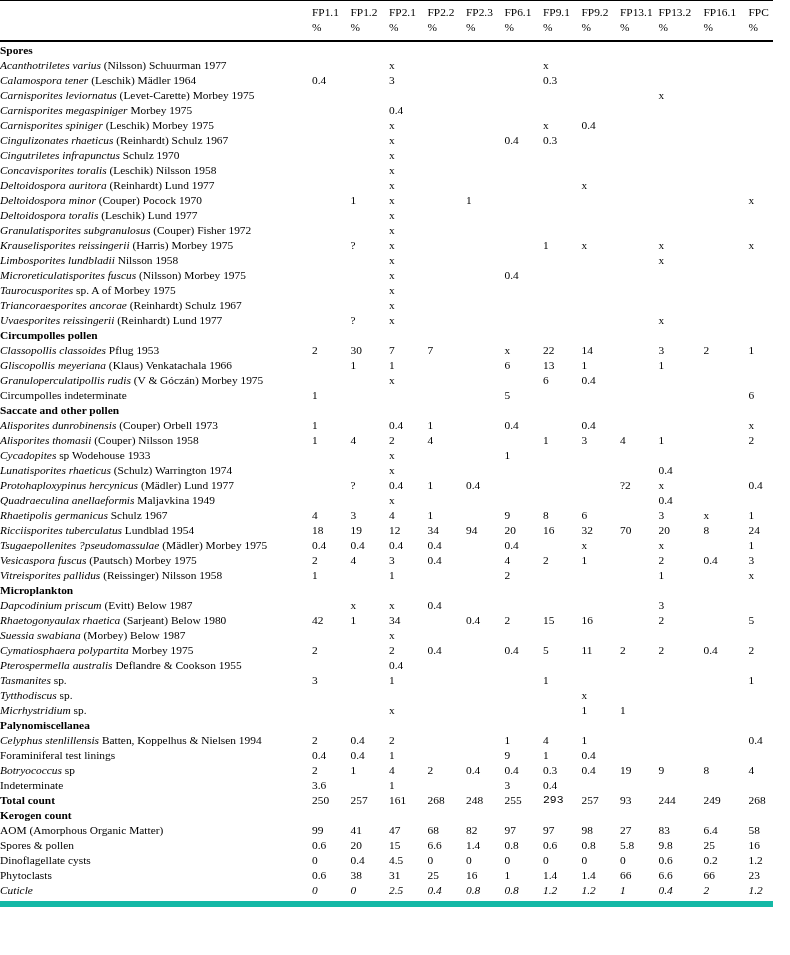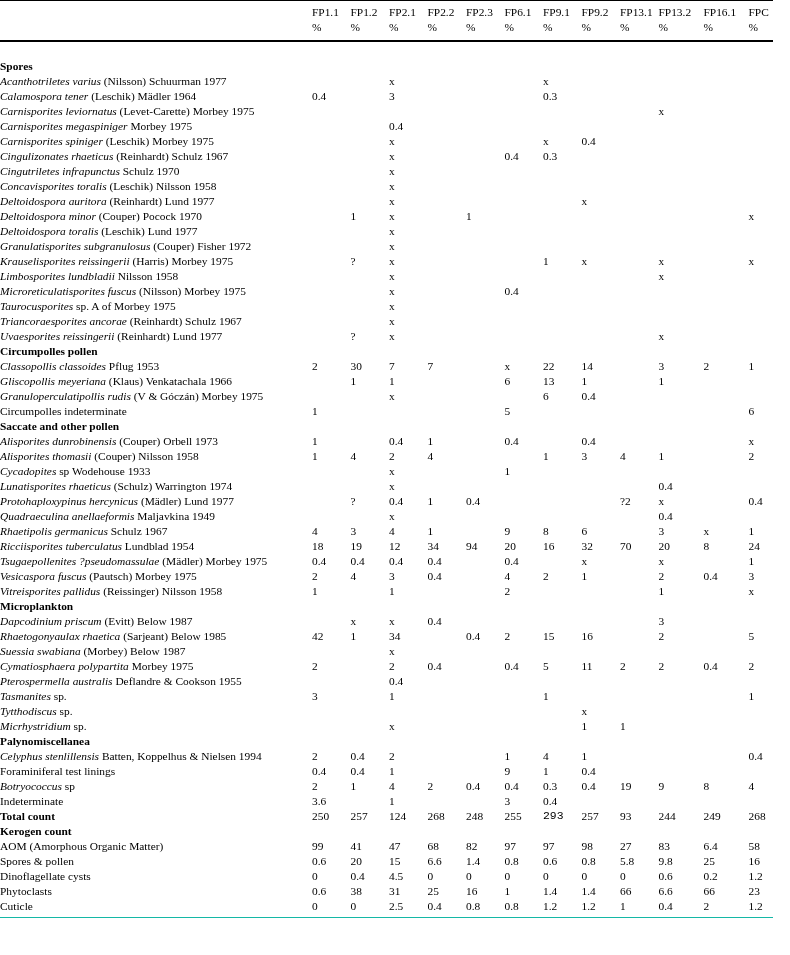--- a/index.html
+++ b/index.html
@@ -9,22 +9,22 @@
   col.name { width:310px; }
   col.c { width:38.5px; }
   col.c2 { width:45px; }
   col.clast { width:26px; }
   thead th { font-weight:normal; text-align:left; vertical-align:top; padding:4px 0 5px 2px; line-height:15px; white-space:nowrap; }
   thead tr { border-top:1px solid #000; border-bottom:2px solid #000; }
   tbody td { padding:0 0 0 2px; vertical-align:top; white-space:nowrap; overflow:hidden; }
   tbody td.n { white-space:normal; padding-left:0; }
   tbody tr.sec td { font-weight:bold; }
   tbody tr.total td { font-weight:bold; }
-  tbody tr.first td { padding-top:17px; }
-  tbody tr.last { border-bottom:1px solid #14b8a6; }
+  tbody tr.first td { padding-top:1px; }
+  tbody tr.last { border-bottom:6px solid #14b8a6;font-style:italic; }
   tbody tr.last td { padding-bottom:3px; }
   .gen { font-style:italic; }
 </style>
 </head>
 <body>
 
 <div class="wrap">
   <table>
     <colgroup>
       <col class="name">
@@ -611,21 +611,21 @@
           <td></td>
           <td></td>
           <td></td>
           <td></td>
           <td></td>
           <td>3</td>
           <td></td>
           <td></td>
         </tr>
         <tr>
-          <td class="n"><span class="gen">Rhaetogonyaulax rhaetica</span><span> (Sarjeant) Below 1985</span></td>
+          <td class="n"><span class="gen">Rhaetogonyaulax rhaetica</span><span> (Sarjeant) Below 1980</span></td>
           <td>42</td>
           <td>1</td>
           <td>34</td>
           <td></td>
           <td>0.4</td>
           <td>2</td>
           <td>15</td>
           <td>16</td>
           <td></td>
           <td>2</td>
@@ -782,21 +782,21 @@
           <td></td>
           <td></td>
           <td></td>
           <td></td>
           <td></td>
         </tr>
         <tr class="total">
           <td class="n" style="font-weight: bold;">Total count</td>
           <td style="font-weight: normal;">250</td>
           <td style="font-weight: normal;">257</td>
-          <td style="font-weight: normal;">124</td>
+          <td style="font-weight: normal;">161</td>
           <td style="font-weight: normal;">268</td>
           <td style="font-weight: normal;">248</td>
           <td style="font-weight: normal;">255</td>
           <td style="font-weight: normal; font-family: Liberation Mono, monospace;">293</td>
           <td style="font-weight: normal;">257</td>
           <td style="font-weight: normal;">93</td>
           <td style="font-weight: normal;">244</td>
           <td style="font-weight: normal;">249</td>
           <td style="font-weight: normal;">268</td>
         </tr>

